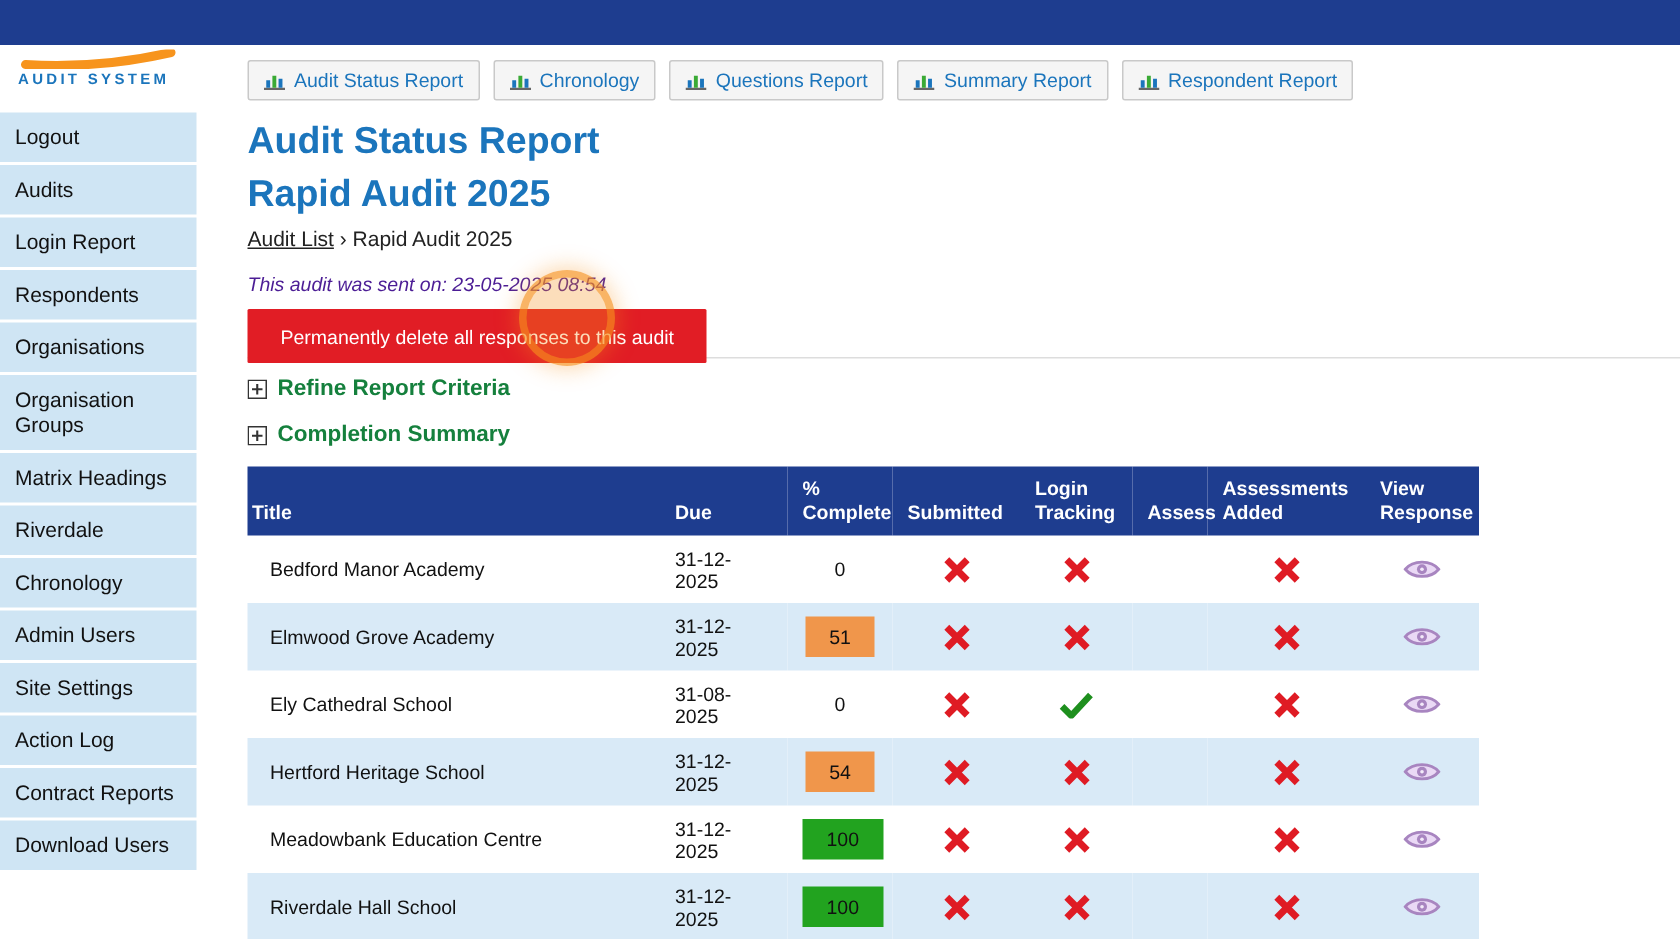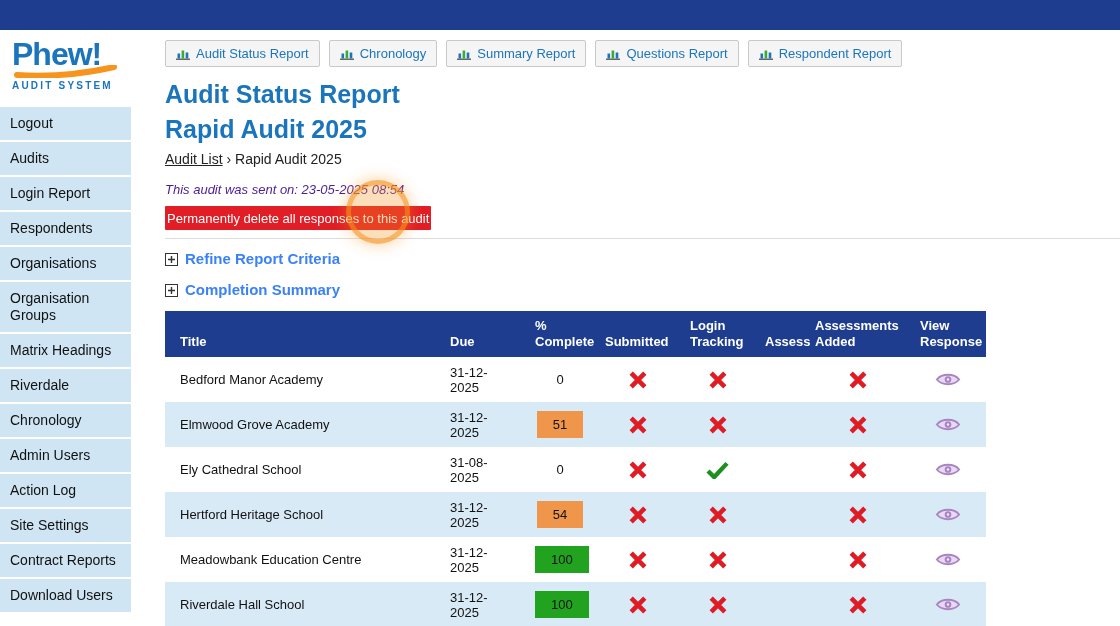--- a/index.html
+++ b/index.html
@@ -30,74 +30,73 @@
               color:var(--heading);font-size:13px;padding:5px 10px;cursor:pointer;
               font-family:"Liberation Sans",sans-serif;border-radius:2px;}
   .chart-ico{width:14px;height:12px;}
   h1{color:var(--heading);font-size:25px;line-height:28px;font-weight:bold;margin:0;}
   .page-title{margin-top:13px;}
   .audit-title{margin-top:7px;}
   .breadcrumb{margin-top:8px;font-size:14px;color:#222;line-height:17px;}
   .breadcrumb a{color:#222;text-decoration:underline;cursor:pointer;}
   .sent{margin-top:14px;font-size:13px;font-style:italic;color:#4c1d95;line-height:15px;}
   .delete-wrap{position:relative;margin-top:9px;height:24px;}
-  .delete-btn{background:var(--delete-red);color:#fff;border:none;font-size:13px;padding:5px 2px;
-              cursor:pointer;font-family:"Liberation Sans",sans-serif;height:24px;border-radius:1px;}
+  .delete-btn{background:var(--delete-red);color:#fff;border:none;font-size:13px;padding:5px 22px;
+              cursor:pointer;font-family:"Liberation Sans",sans-serif;height:36px;border-radius:1px;}
   .highlight-circle{position:absolute;left:181px;top:-26px;width:64px;height:64px;border-radius:50%;
               background:rgba(246,146,30,0.30);border:5px solid rgba(246,146,30,0.55);
               box-shadow:0 0 14px 2px rgba(246,146,30,0.35);pointer-events:none;}
   .divider{border-top:1px solid #ddd;margin-top:8px;margin-right:0;}
   .section{margin-top:11px;display:flex;align-items:center;gap:7px;font-size:15px;font-weight:bold;
-           color:#3b82f6;line-height:18px;cursor:pointer;}
+           color:#15803d;line-height:18px;cursor:pointer;}
   .section + .section{margin-top:13px;}
   .plusbox{width:13px;height:13px;flex:0 0 13px;}
   
   table{border-collapse:collapse;margin-top:12px;width:821px;font-size:13px;table-layout:fixed;}
   thead th{background:var(--table-header-bg);color:#fff;font-weight:bold;text-align:left;
            vertical-align:bottom;padding:7px 10px;line-height:16px;}
-  thead th:first-child{padding-left:15px;}
+  thead th:first-child{padding-left:3px;}
   tbody td{height:45px;padding:0 10px;color:#111;}
   tbody td.c-title{padding-left:15px;}
   tbody tr:nth-child(even){background:var(--row-alt-bg);}
   .c-center{text-align:center;}
   .pct{display:inline-block;min-width:37px;padding:6px 16px;text-align:center;color:#111;}
   .pct.orange{background:var(--badge-orange);}
   .pct.green{background:var(--badge-green);}
   .cell-ico{width:20px;height:20px;vertical-align:middle;}
   .cell-ico.wide{width:23px;height:18px;}
   .cell-ico.eye{width:26px;height:17px;}
   .eye-btn{cursor:pointer;display:inline-block;}
 </style>
 </head>
 <body>
 
 <div class="topbar"></div>
 
 <div class="layout">
   <aside class="sidebar">
     <div class="logo">
-      <div class="logo-text">Phew!</div>
       <svg class="swoosh" width="104" height="13" viewBox="0 0 104 13">
         <path d="M3 10 Q52 13 100 2" stroke="#f7941d" stroke-width="6" fill="none" stroke-linecap="round"></path>
       </svg>
       <div class="logo-sub">AUDIT SYSTEM</div>
     </div>
     <nav class="menu">
         <div class="menu-item">Logout</div>
         <div class="menu-item">Audits</div>
         <div class="menu-item">Login Report</div>
         <div class="menu-item">Respondents</div>
         <div class="menu-item">Organisations</div>
         <div class="menu-item">Organisation Groups</div>
         <div class="menu-item">Matrix Headings</div>
         <div class="menu-item">Riverdale</div>
         <div class="menu-item">Chronology</div>
         <div class="menu-item">Admin Users</div>
+        <div class="menu-item">Site Settings</div>
         <div class="menu-item">Action Log</div>
-        <div class="menu-item">Site Settings</div>
         <div class="menu-item">Contract Reports</div>
         <div class="menu-item">Download Users</div>
       </nav>
   </aside>
 
   <main class="content">
     <div class="report-buttons">
         <button class="report-btn">
           <svg class="chart-ico" viewBox="0 0 14 12">
             <rect x="0" y="10.5" width="14" height="1.5" fill="#666"></rect>
@@ -116,30 +115,30 @@
           </svg>
           <span>Chronology</span>
         </button>
         <button class="report-btn">
           <svg class="chart-ico" viewBox="0 0 14 12">
             <rect x="0" y="10.5" width="14" height="1.5" fill="#666"></rect>
             <rect x="1.5" y="5.5" width="2.6" height="5" fill="#1b75bc"></rect>
             <rect x="5.6" y="2.5" width="2.6" height="8" fill="#3aaa35"></rect>
             <rect x="9.7" y="4.5" width="2.6" height="6" fill="#1b75bc"></rect>
           </svg>
+          <span>Questions Report</span>
+        </button>
+        <button class="report-btn">
+          <svg class="chart-ico" viewBox="0 0 14 12">
+            <rect x="0" y="10.5" width="14" height="1.5" fill="#666"></rect>
+            <rect x="1.5" y="5.5" width="2.6" height="5" fill="#1b75bc"></rect>
+            <rect x="5.6" y="2.5" width="2.6" height="8" fill="#3aaa35"></rect>
+            <rect x="9.7" y="4.5" width="2.6" height="6" fill="#1b75bc"></rect>
+          </svg>
           <span>Summary Report</span>
-        </button>
-        <button class="report-btn">
-          <svg class="chart-ico" viewBox="0 0 14 12">
-            <rect x="0" y="10.5" width="14" height="1.5" fill="#666"></rect>
-            <rect x="1.5" y="5.5" width="2.6" height="5" fill="#1b75bc"></rect>
-            <rect x="5.6" y="2.5" width="2.6" height="8" fill="#3aaa35"></rect>
-            <rect x="9.7" y="4.5" width="2.6" height="6" fill="#1b75bc"></rect>
-          </svg>
-          <span>Questions Report</span>
         </button>
         <button class="report-btn">
           <svg class="chart-ico" viewBox="0 0 14 12">
             <rect x="0" y="10.5" width="14" height="1.5" fill="#666"></rect>
             <rect x="1.5" y="5.5" width="2.6" height="5" fill="#1b75bc"></rect>
             <rect x="5.6" y="2.5" width="2.6" height="8" fill="#3aaa35"></rect>
             <rect x="9.7" y="4.5" width="2.6" height="6" fill="#1b75bc"></rect>
           </svg>
           <span>Respondent Report</span>
         </button>

